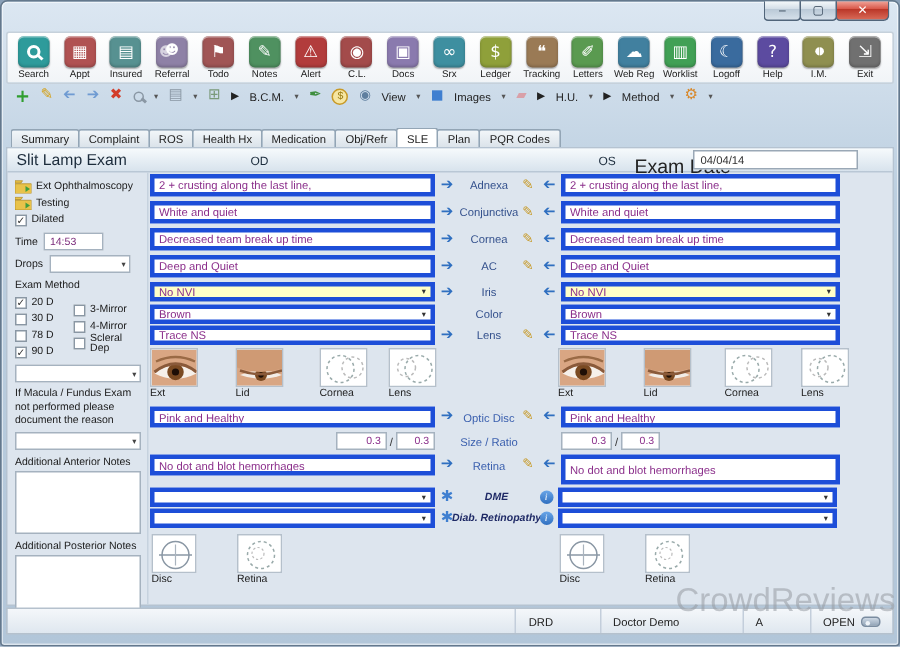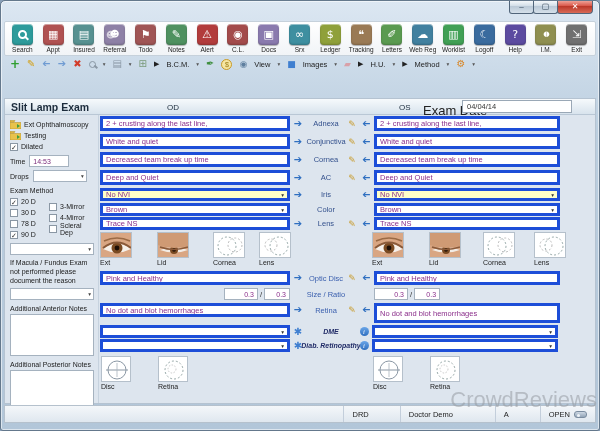--- a/index.html
+++ b/index.html
@@ -73,21 +73,21 @@
   .tab{height:12px;display:flex;align-items:center;padding:0 6px;font-size:7.5px;color:#222;
     border:1px solid #93a5b5;border-bottom:none;border-radius:2px 2px 0 0;margin-right:-1px;
     background:linear-gradient(#f2f6f9,#dbe3ea);position:relative;}
   .tab.active{background:#fff;height:13px;z-index:3;}
 
   
   .content{position:absolute;top:97px;left:3px;right:3px;bottom:26px;background:#dde5ee;
     border:1px solid #b5c3d1;}
   .ehead{position:absolute;top:0;left:0;right:0;height:16px;border-bottom:1px solid #b9c7d5;
     background:linear-gradient(#f6fafc,#d8e3ed);}
-  .etitle{position:absolute;left:6px;top:2px;font-size:10.5px;font-weight:bold;color:#1c2c3c;}
+  .etitle{position:absolute;left:6px;top:2px;font-size:10.5px;font-weight:normal;color:#1c2c3c;}
   .od-h{position:absolute;left:162px;top:4px;font-size:8px;color:#1c2c3c;}
   .os-h{position:absolute;left:394px;top:4px;font-size:8px;color:#1c2c3c;}
   .edate-l{position:absolute;left:418px;top:4px;font-size:13px;color:#222;}
   .edate-box{position:absolute;left:457px;top:1px;width:110px;height:13px;background:#fff;border:1px solid #9aa8b6;
     font-size:7.5px;color:#333;display:flex;align-items:center;padding:0 4px;}
 
   
   .sidebar{position:absolute;top:16px;left:0;bottom:0;width:94px;padding:4px 4px 0 5px;
     font-size:7px;color:#1a1a1a;border-right:1px solid #c6d2de;}
   .slink{display:flex;align-items:center;gap:3px;height:11px;}
@@ -305,20 +305,31 @@
     <span class="t2label">H.U.</span>
     <span class="caret">▾</span>
     <span class="t2 dj g-play">▶</span>
     <span class="t2label">Method</span>
     <span class="caret">▾</span>
     <span class="t2 dj g-wrench">⚙</span>
     <span class="caret">▾</span>
   </div>
 
 
+  <div class="tabs">
+    <div class="tab">Summary</div>
+    <div class="tab">Complaint</div>
+    <div class="tab">ROS</div>
+    <div class="tab">Health Hx</div>
+    <div class="tab">Medication</div>
+    <div class="tab">Obj/Refr</div>
+    <div class="tab active">SLE</div>
+    <div class="tab">Plan</div>
+    <div class="tab">PQR Codes</div>
+  </div>
 
   <div class="content">
 
     <div class="ehead">
       <span class="etitle">Slit Lamp Exam</span>
       <span class="od-h">OD</span>
       <span class="os-h">OS</span>
       <span class="edate-l">Exam Date</span>
       <div class="edate-box">04/04/14</div>
     </div>

